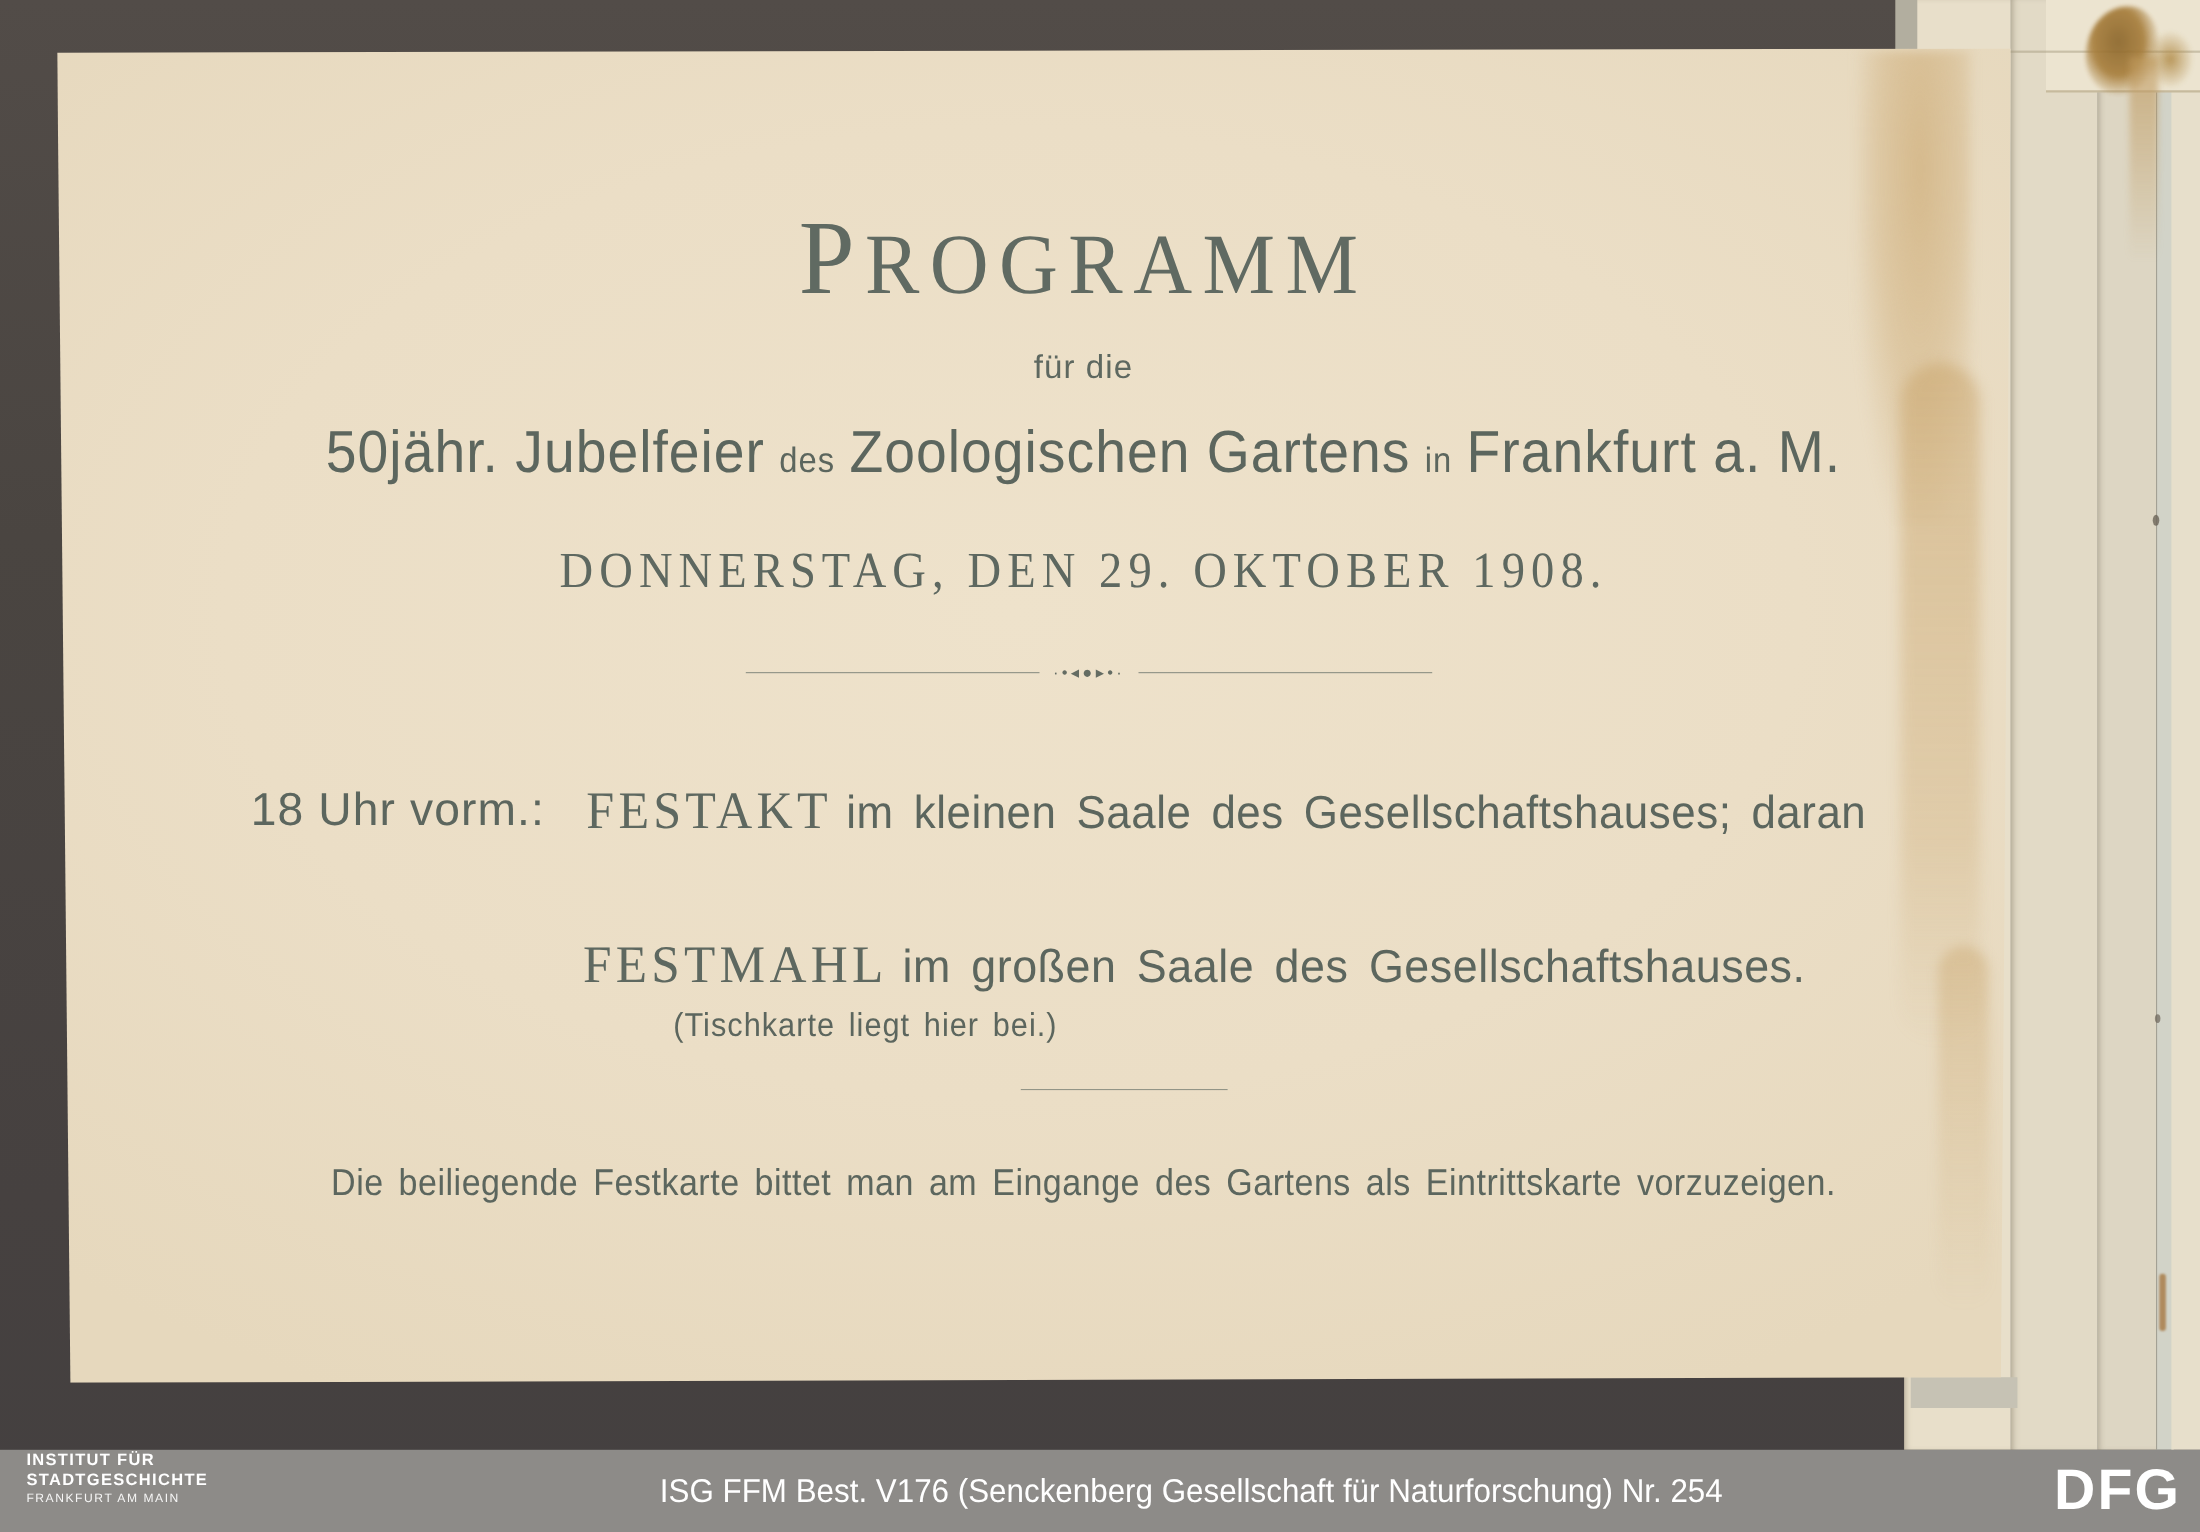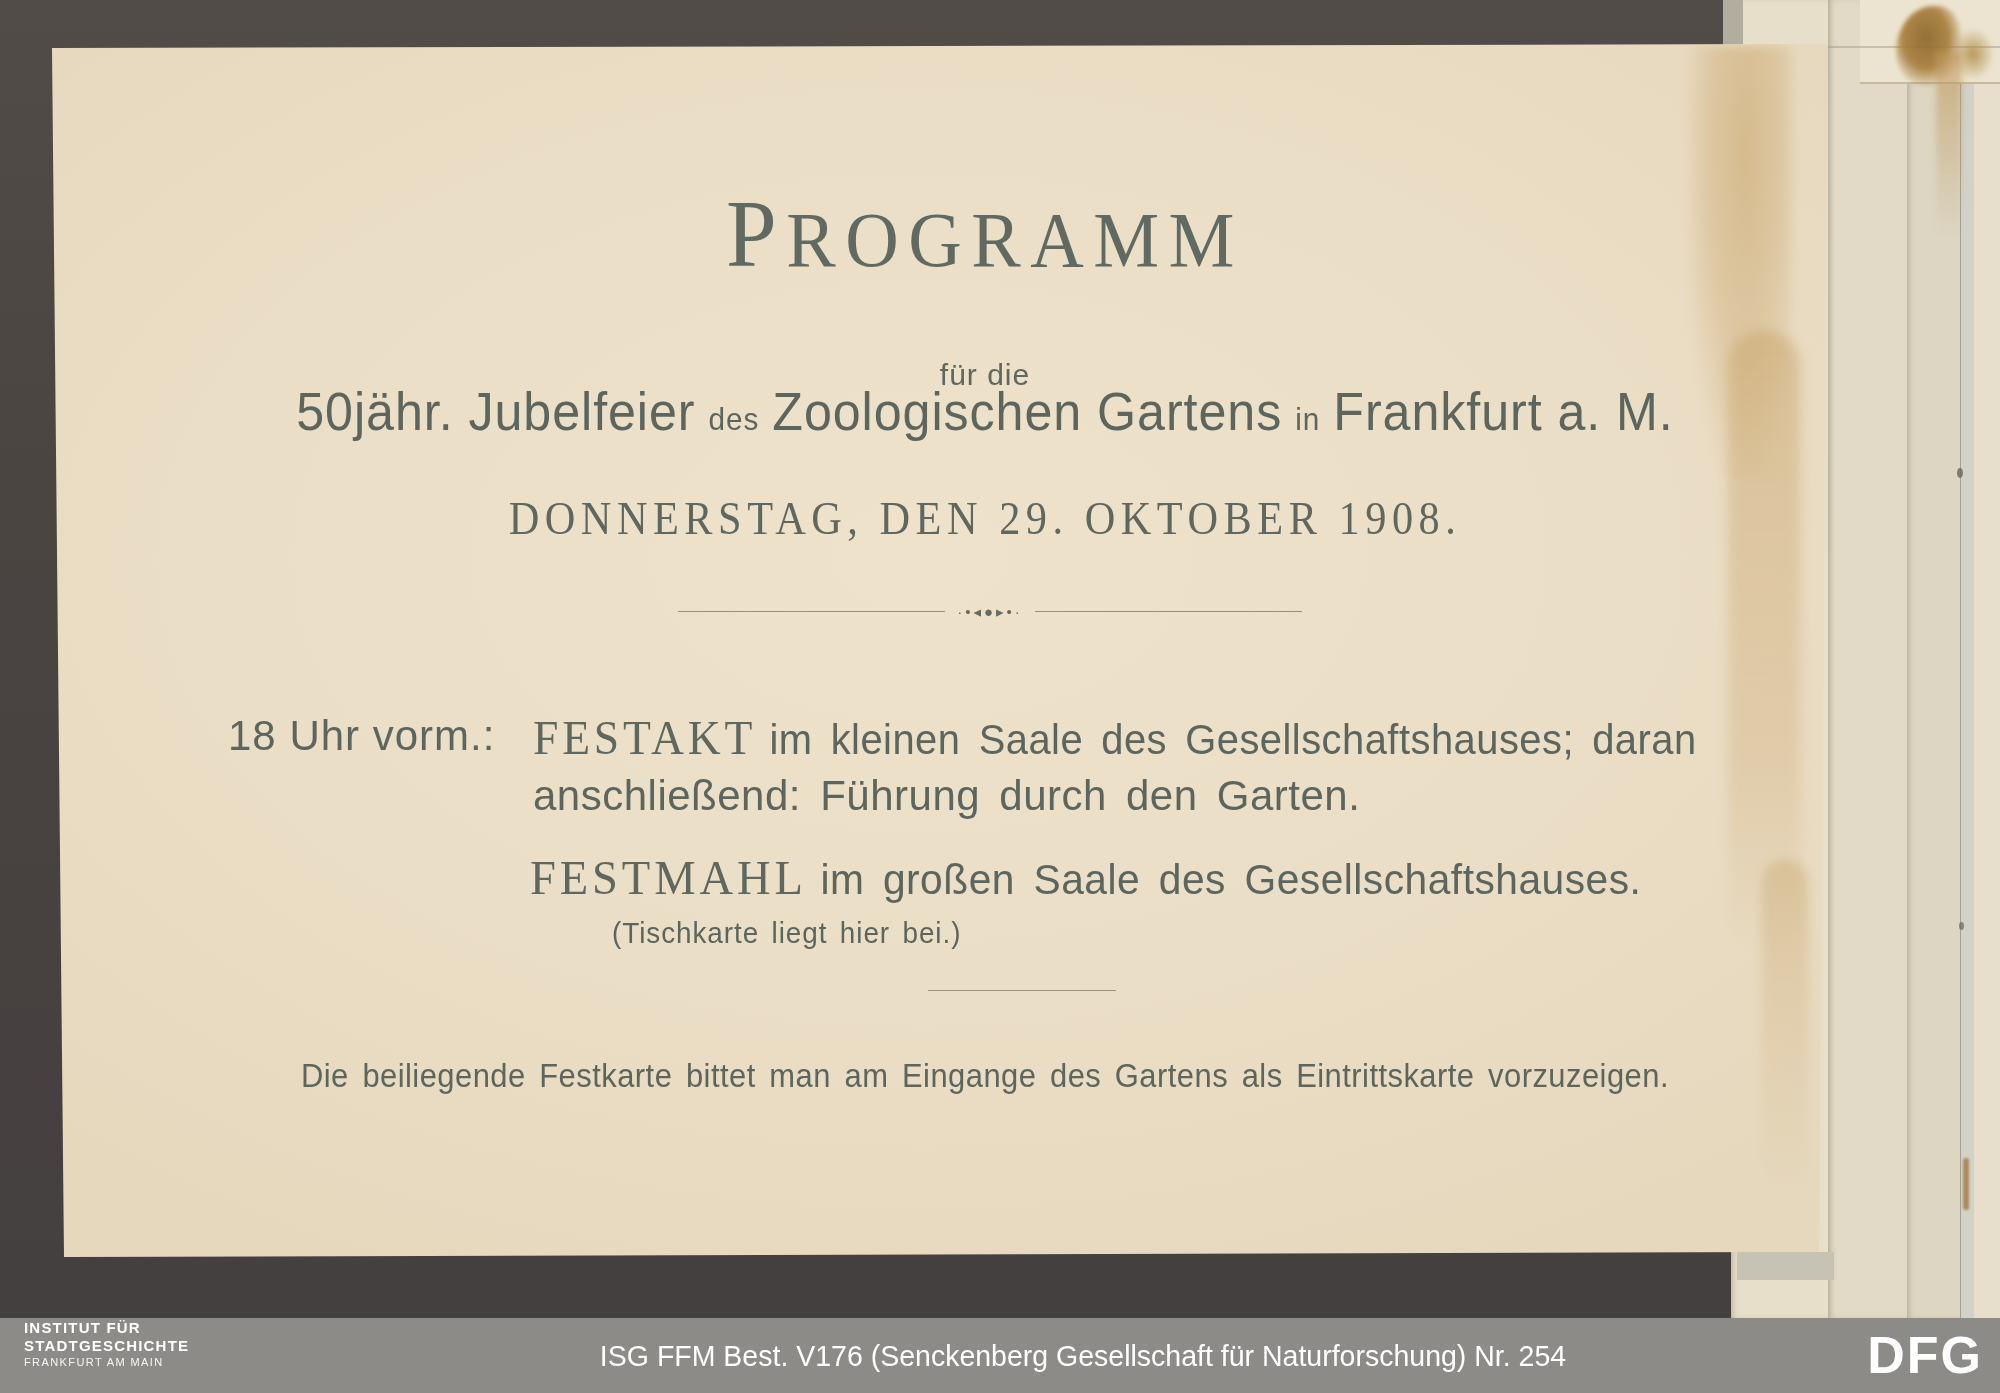--- a/index.html
+++ b/index.html
@@ -40,21 +40,21 @@
     background:linear-gradient(180deg,rgba(201,164,106,.5),rgba(201,164,106,.28) 70%,rgba(201,164,106,0));
     filter:blur(6px);border-radius:40px;}
   .card-stain3{position:absolute;left:1762px;top:860px;width:46px;height:330px;
     background:linear-gradient(180deg,rgba(201,164,106,.4),rgba(201,164,106,0));
     filter:blur(5px);border-radius:30px;}
   .ink{color:#5c665e;}
   .cline{position:absolute;left:0;width:1970px;text-align:center;}
   .title{top:186px;font-family:"Liberation Serif",serif;font-weight:400;color:#606a62;
     letter-spacing:10px;font-size:78px;transform:scaleX(.95);line-height:1;}
   .title .cap{font-size:96px;}
-  .subtitle{top:318px;font-size:30px;letter-spacing:1px;color:#5e6860;margin-top:40px;}
+  .subtitle{top:318px;font-size:30px;letter-spacing:1px;color:#5e6860;}
   .occasion{top:380px;font-size:54px;letter-spacing:1px;transform:scaleX(.93);color:#5c665e;white-space:nowrap;}
   .occasion .small{font-size:32px;margin:0 14px;}
   .dateline{top:492px;font-family:"Liberation Serif",serif;font-size:46px;letter-spacing:6px;
     transform:scaleX(.92);color:#5e6860;white-space:nowrap;}
   .divider1{position:absolute;left:678px;top:604px;width:624px;display:flex;align-items:center;}
   .divider1 .seg{flex:1;height:1px;background:rgba(110,118,108,.75);}
   .divider1 .orn{padding:0 12px;font-size:15px;color:#646c63;letter-spacing:3px;line-height:1;}
   .divider2{position:absolute;left:928px;top:990px;width:188px;height:1px;background:rgba(110,118,108,.7);}
   .time1{position:absolute;left:228px;top:712px;font-size:42px;letter-spacing:1px;white-space:nowrap;}
   .body1{position:absolute;left:533px;top:710px;font-size:42px;letter-spacing:.5px;word-spacing:7px;
@@ -116,21 +116,20 @@
     <div class="cline dateline">DONNERSTAG, DEN 29. OKTOBER 1908.</div>
 
     <div class="divider1">
       <div class="seg"></div>
       <div class="orn">·•◂●▸•·</div>
       <div class="seg"></div>
     </div>
 
     <div class="time1 ink">18 Uhr vorm.:</div>
     <div class="body1 ink"><span class="kw">FESTAKT</span><span>im kleinen Saale des Gesellschaftshauses; daran</span></div>
-    <div class="line2 ink">anschließend: Führung durch den Garten.</div>
 
     <div class="body2 ink"><span class="kw">FESTMAHL</span><span>im großen Saale des Gesellschaftshauses.</span></div>
     <div class="tisch ink">(Tischkarte liegt hier bei.)</div>
 
     <div class="divider2"></div>
 
     <div class="cline footnote">Die beiliegende Festkarte bittet man am Eingange des Gartens als Eintrittskarte vorzuzeigen.</div>
   </div>
 
   <div class="footer">

